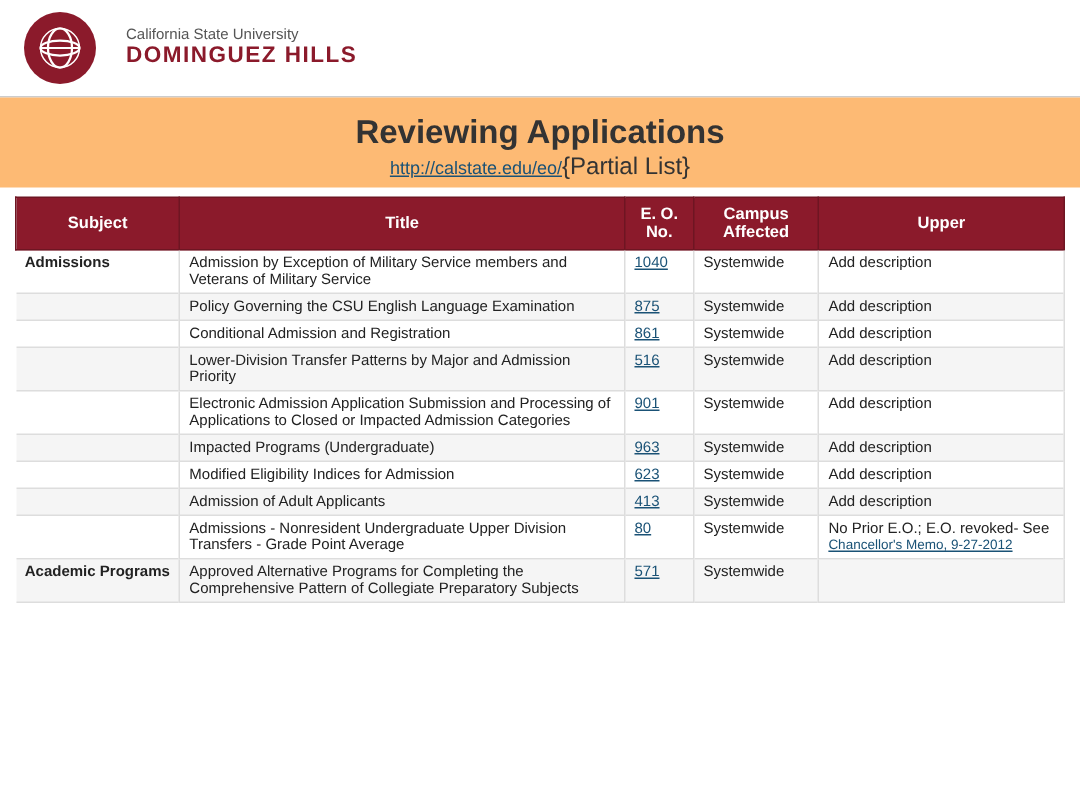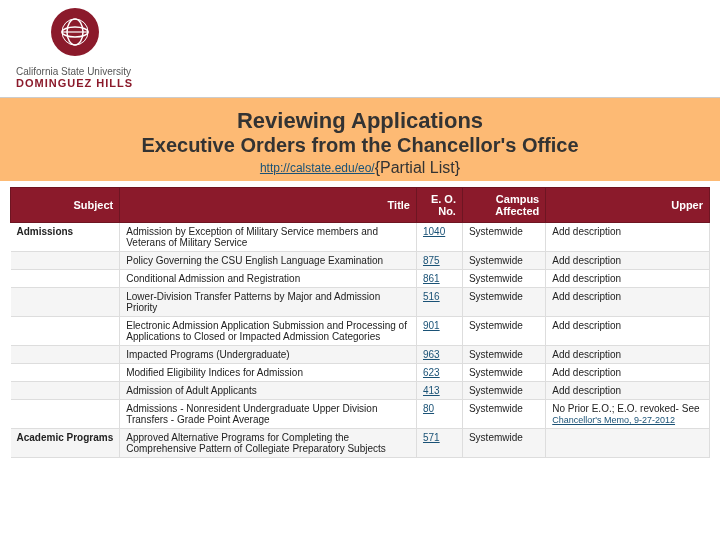--- a/index.html
+++ b/index.html
@@ -15,22 +15,21 @@
     .header {
       background: #fff;
       padding: 8px 16px;
       display: flex;
       align-items: center;
       border-bottom: 1px solid #ccc;
     }
     .logo-area {
       display: flex;
       align-items: center;
-      gap: 10px;
-      flex-direction: column;
+      gap: 20px;
     }
     .logo-circle {
       width: 48px;
       height: 48px;
       background: #8b1a2b;
       border-radius: 50%;
       display: flex;
       align-items: center;
       justify-content: center;
       flex-shrink: 0;
@@ -42,21 +41,21 @@
     .logo-text {
       display: flex;
       flex-direction: column;
     }
     .logo-text .csu-line {
       font-size: 10px;
       color: #555;
       font-weight: normal;
     }
     .logo-text .dh-line {
-      font-size: 11px;
+      font-size: 15px;
       color: #8b1a2b;
       font-weight: bold;
       letter-spacing: 1px;
       line-height: 1.1;
     }
 
     
     .title-section {
       text-align: center;
       padding: 10px 0 4px 0;
@@ -97,21 +96,21 @@
       width: 100%;
       border-collapse: collapse;
       font-size: 10px;
     }
     thead tr {
       background: #8b1a2b;
       color: #fff;
     }
     thead th {
       padding: 5px 6px;
-      text-align: right;
+      text-align: center;
       font-weight: bold;
       font-size: 11px;
       border: 1px solid #6e1522;
     }
     tbody tr {
       border-bottom: 1px solid #ddd;
     }
     tbody tr:nth-child(even) {
       background: #f5f5f5;
     }
@@ -158,21 +157,20 @@
     </div>
     <div class="logo-text">
       <span class="csu-line">California State University</span>
       <span class="dh-line">DOMINGUEZ HILLS</span>
     </div>
   </div>
 </div>
 
 <div class="title-section">
   <h1>Reviewing Applications</h1>
-  <h2>Executive Orders from the Chancellor's Office</h2>
   <div class="subtitle-row">
     <a href="#">http://calstate.edu/eo/</a>
     <span class="partial">{Partial List}</span>
   </div>
 </div>
 
 <div class="table-container">
   <table>
     <thead>
       <tr>

